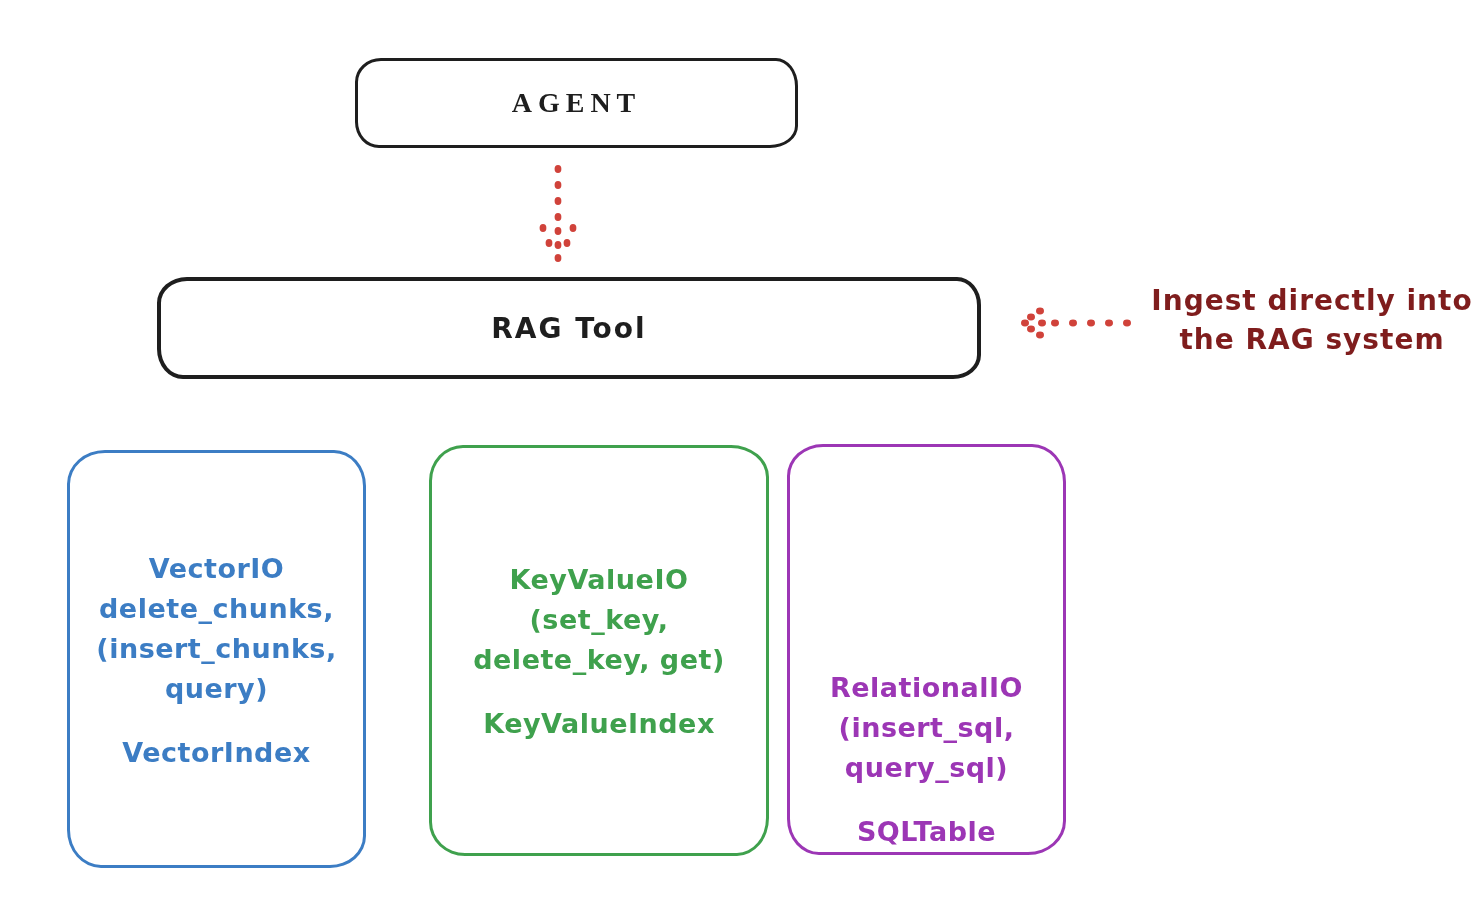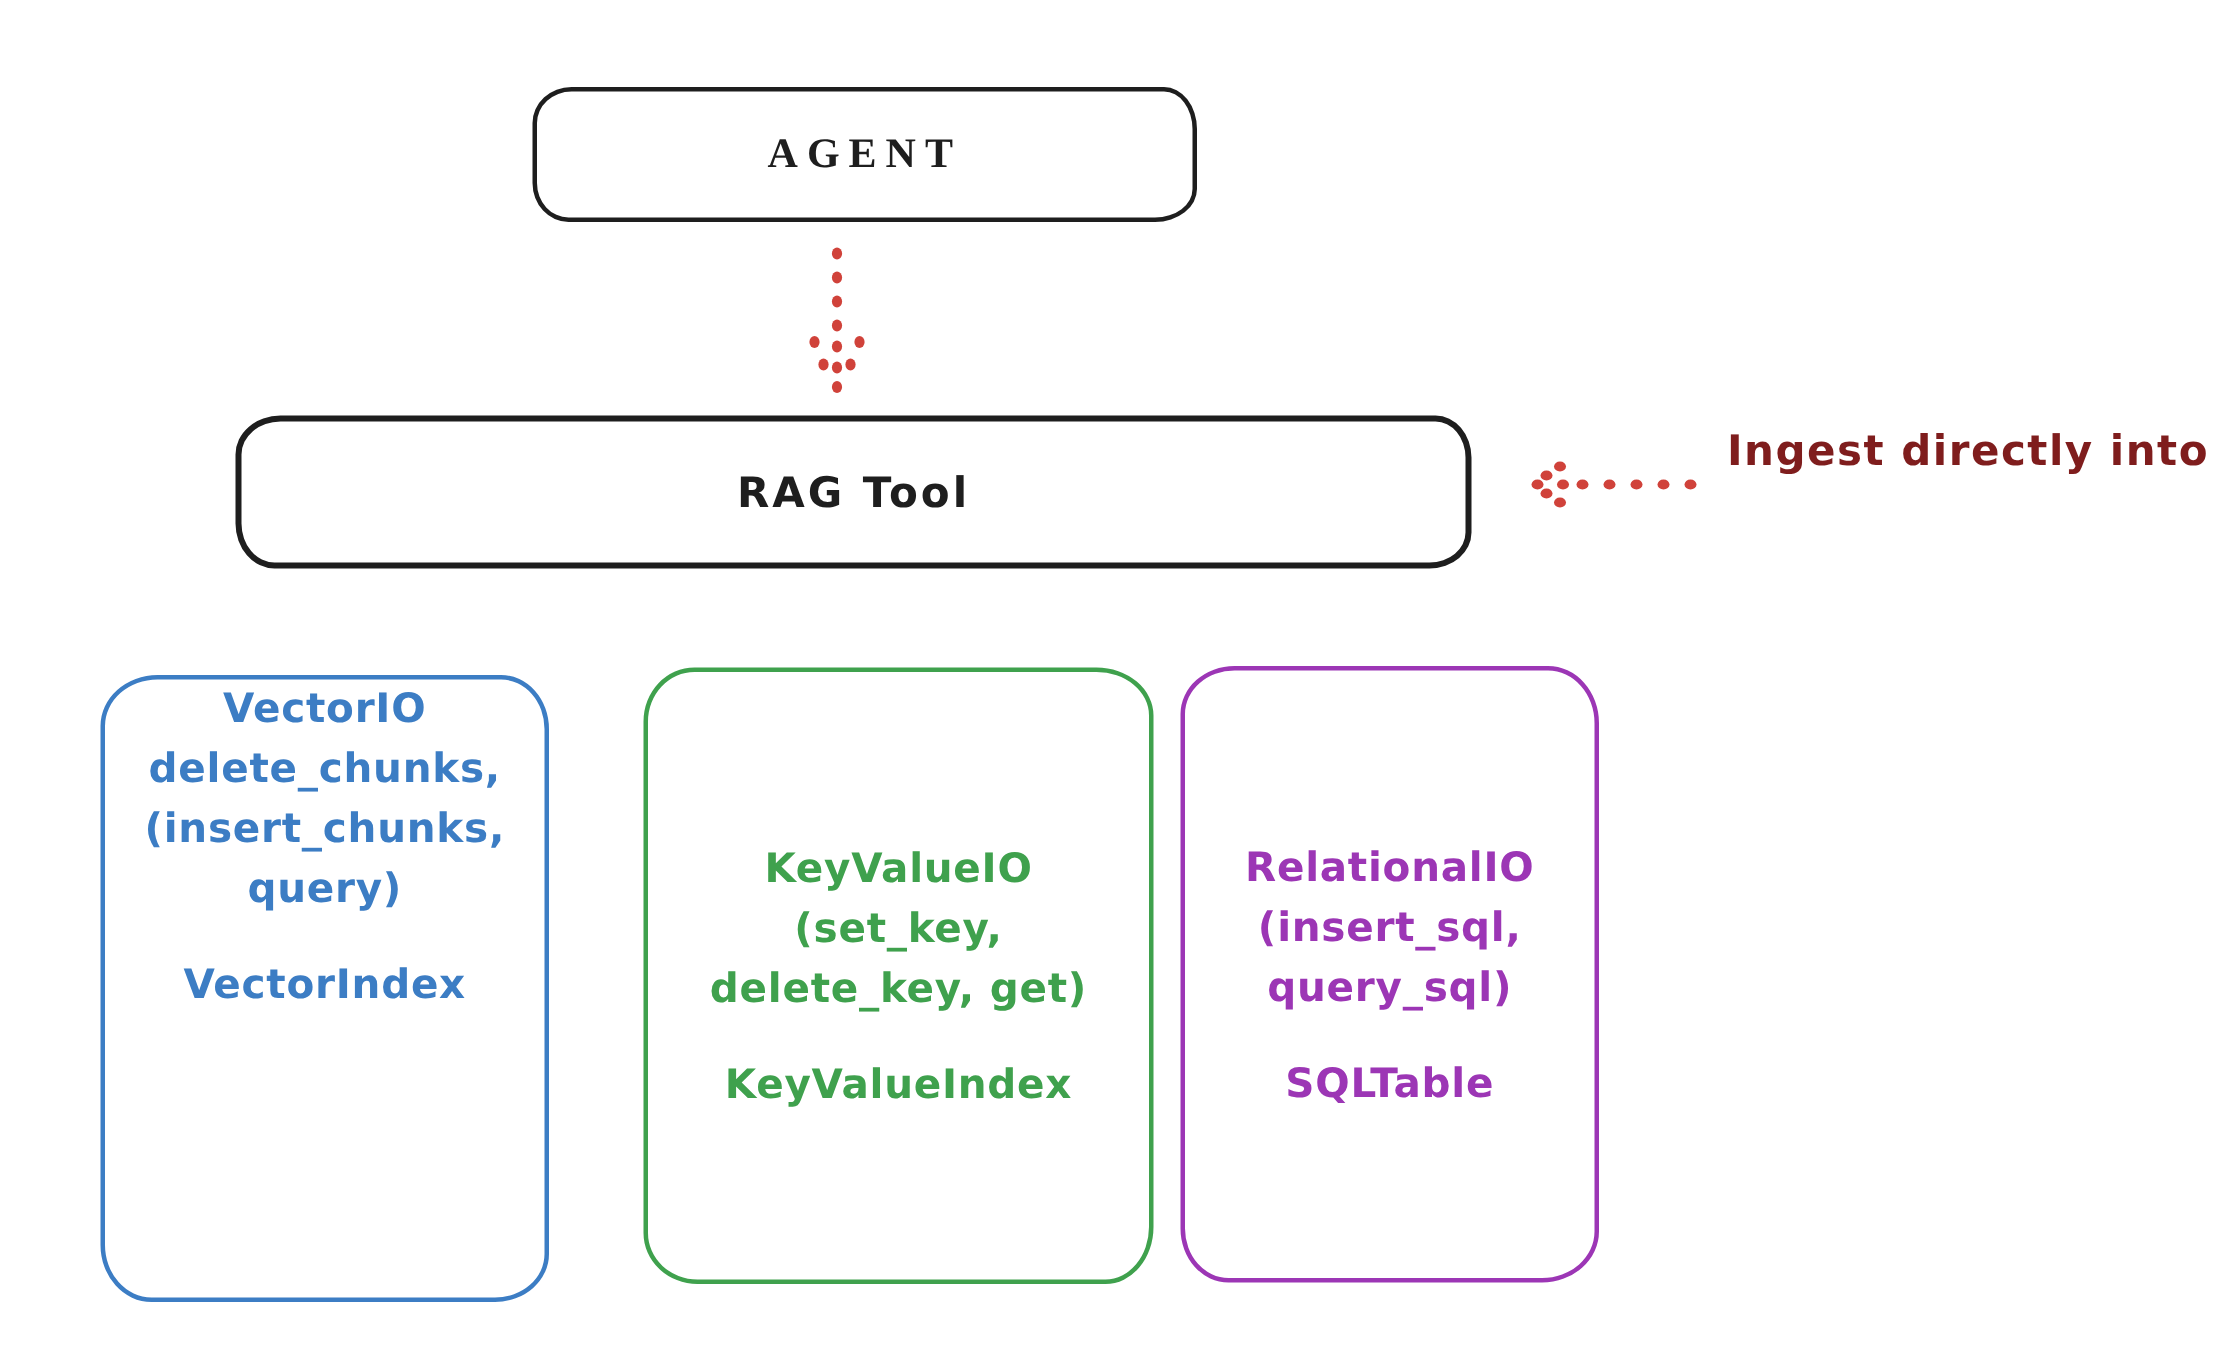--- a/index.html
+++ b/index.html
@@ -64,21 +64,21 @@
   .backend-vector     { left:67px;  top:450px; width:299px; height:418px; border-radius:38px 32px 36px 34px / 34px 36px 32px 38px; }
   .backend-keyvalue   { left:429px; top:445px; width:340px; height:411px; border-radius:34px 38px 32px 36px / 36px 32px 38px 34px; }
   .backend-relational { left:787px; top:444px; width:279px; height:411px; border-radius:36px 34px 38px 32px / 32px 38px 34px 36px; }
 
   .backend-content {
     position:absolute; inset:0;
     display:flex; flex-direction:column; align-items:center;
     font-size:27px; font-weight:600; line-height:40px;
     letter-spacing:0.5px;
   }
-  .backend-vector     .backend-content { }
+  .backend-vector     .backend-content { padding-top:96px; }
   .backend-keyvalue   .backend-content { padding-top:112px; }
   .backend-relational .backend-content { padding-top:112px; }
   .fn-line { display:block; }
   .index-label { display:block; margin-top:24px; }
 </style>
 </head>
 <body>
 
 <div class="canvas">
 
@@ -117,20 +117,21 @@
       <ellipse cx="17" cy="14" rx="4" ry="3.4"></ellipse>
       <ellipse cx="28" cy="20" rx="4" ry="3.4"></ellipse>
       <ellipse cx="11" cy="20" rx="4" ry="3.4"></ellipse>
       <ellipse cx="17" cy="26" rx="4" ry="3.4"></ellipse>
       <ellipse cx="26" cy="32" rx="4" ry="3.4"></ellipse>
     </svg>
   </div>
 
   <div class="annotation" style="color: #7f1d1d;">
     <span class="fn-line">Ingest directly into</span>
+    <span class="fn-line">the RAG system</span>
   </div>
 
   <div class="backend backend-vector" style="border-color: rgb(60, 125, 196);">
     <div class="backend-content" style="color: rgb(60, 125, 196);">
       <span class="fn-line">VectorIO</span>
       <span class="fn-line">delete_chunks,</span>
       <span class="fn-line">(insert_chunks,</span>
       <span class="fn-line">query)</span>
       <span class="index-label">VectorIndex</span>
     </div>
@@ -139,21 +140,21 @@
   <div class="backend backend-keyvalue" style="border-color: rgb(63, 161, 77);">
     <div class="backend-content" style="color: rgb(63, 161, 77);">
       <span class="fn-line">KeyValueIO</span>
       <span class="fn-line">(set_key,</span>
       <span class="fn-line">delete_key, get)</span>
       <span class="index-label">KeyValueIndex</span>
     </div>
   </div>
 
   <div class="backend backend-relational" style="border-color: rgb(156, 54, 181);">
-    <div class="backend-content" style="color: rgb(156, 54, 181);">
+    <div class="backend-content" style="color: rgb(156, 54, 181); justify-content: flex-end;">
       <span class="fn-line">RelationalIO</span>
       <span class="fn-line">(insert_sql,</span>
       <span class="fn-line">query_sql)</span>
       <span class="index-label">SQLTable</span>
     </div>
   </div>
 
 </div>
 
 </body></html>

